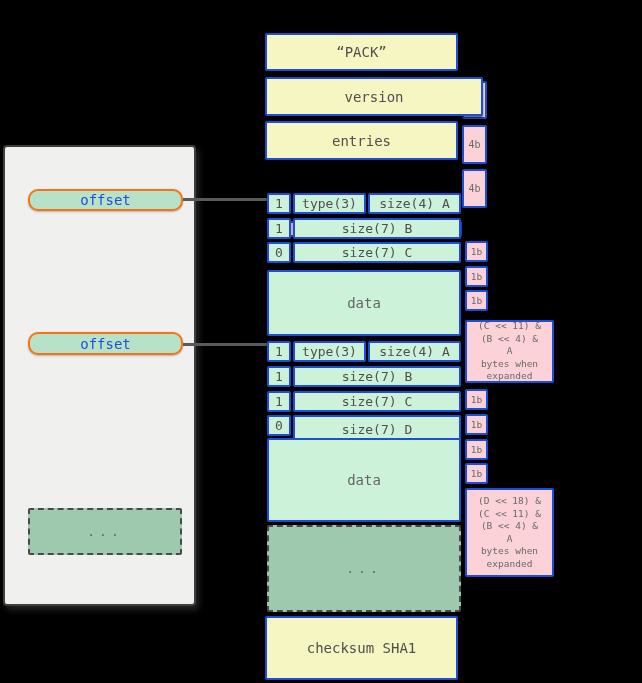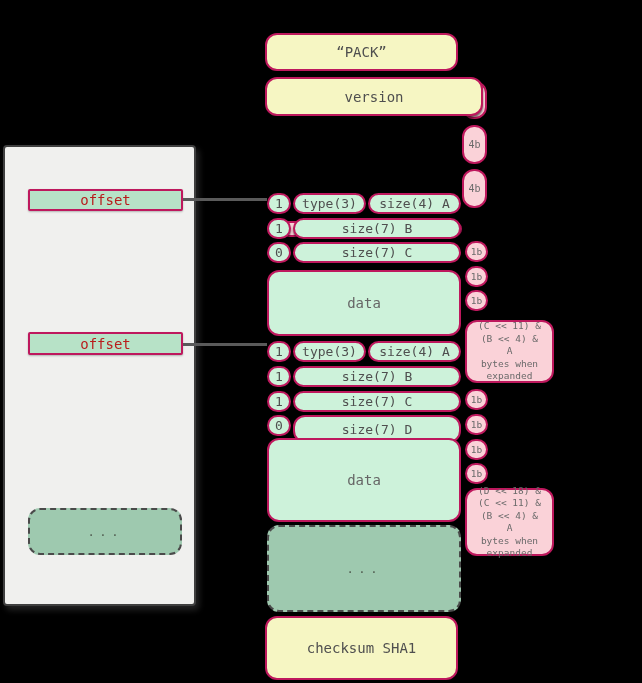--- a/index.html
+++ b/index.html
@@ -1,34 +1,34 @@
 <!DOCTYPE html>
 <html><head>
 <meta charset="utf-8">
 <style>
   html,body{margin:0;padding:0;background:#000;}
   .stage{position:relative;width:642px;height:683px;background:#000;overflow:hidden;
          font-family:"DejaVu Sans Mono","Liberation Mono",monospace;}
-  .box{position:absolute;box-sizing:border-box;border:2px solid #be185d;border-radius:12px;
+  .box{position:absolute;box-sizing:border-box;border:2px solid #1d4ed8;border-radius:2px;
        display:flex;align-items:center;justify-content:center;
        color:#4f4f4f;font-size:14px;box-shadow:0 2px 2px rgba(0,0,0,0.55);}
   .yellow{background:#f6f6c3;}
   .pink{background:#fad2d8;margin-top:48px;}
   .mint{background:#cdf2da;}
   .mintmid{background:#b7e2c7;}
   .mintdark{background:#9ec9af;}
   .small{font-size:10px;color:#6a6a6a;}
   .tiny{font-size:9.5px;color:#6a6a6a;}
   .dashed{border-style:dashed;border-color:#4a4a4a;box-shadow:none;}
   .panel{position:absolute;box-sizing:border-box;left:3px;top:145px;width:193px;height:461px;
          background:#f0f0ee;border:2px solid #3f3f3f;border-radius:4px;
          box-shadow:3px 4px 6px rgba(120,120,120,0.30);}
   .panel-title{position:absolute;left:3px;top:153px;width:193px;text-align:center;
          font-family:"Liberation Sans","DejaVu Sans",sans-serif;font-size:20px;color:#1b1b1b;}
-  .offset{border:2px solid #be185d;border-radius:2px;color:#b91c1c;box-shadow:0 1px 2px rgba(0,0,0,0.25);}
+  .offset{border:2px solid #f97316;border-radius:10px;color:#1d4ed8;box-shadow:0 1px 2px rgba(0,0,0,0.25);}
   .conn{position:absolute;height:3px;background:#5a5a5a;}
   .note{flex-direction:column;line-height:12.5px;font-size:9.5px;color:#6a6a6a;text-align:center;}
   .datalbl{color:#666;}
   .ellip{color:#576659;letter-spacing:4px;font-size:13px;}
 </style>
 </head>
 <body>
 
 <div class="stage">
 
@@ -40,20 +40,21 @@
 
   <div class="conn" style="left:183px;top:198px;width:84px;"></div>
   <div class="conn" style="left:183px;top:343px;width:84px;"></div>
 
   <div class="box yellow" style="left:265px;top:33px;width:193px;height:38px;">“PACK”</div>
   <div class="box pink small" style="left:462px;top:33px;width:25px;height:38px;">4b</div>
 
   <div class="box yellow" style="left:265px;top:77px;width:218px;height:39px;">version</div>
   <div class="box pink small" style="left:462px;top:77px;width:25px;height:39px;">4b</div>
 
+  <div class="box yellow" style="left:265px;top:121px;width:193px;height:39px;">entries</div>
   <div class="box pink small" style="left:462px;top:121px;width:25px;height:39px;">4b</div>
 
   <div class="box pink tiny" style="left:267px;top:173px;width:195px;height:16px;">8 bits</div>
 
   <div class="box mint" style="left:267px;top:193px;width:24px;height:21px;font-size:13px;">1</div>
   <div class="box mint" style="left:293px;top:193px;width:73px;height:21px;font-size:13px;">type(3)</div>
   <div class="box mint" style="left:368px;top:193px;width:93px;height:21px;font-size:13px;">size(4) A</div>
   <div class="box pink tiny" style="left:465px;top:193px;width:23px;height:21px;">1b</div>
 
   <div class="box mint" style="left:267px;top:218px;width:24px;height:21px;font-size:13px;">1</div>
@@ -84,21 +85,21 @@
 
   <div class="box mint" style="left:267px;top:391px;width:24px;height:21px;font-size:13px;">1</div>
   <div class="box mint" style="left:293px;top:391px;width:168px;height:21px;font-size:13px;">size(7) C</div>
   <div class="box pink tiny" style="left:465px;top:391px;width:23px;height:21px;">1b</div>
 
   <div class="box mint" style="left:267px;top:415px;width:24px;height:21px;font-size:13px;">0</div>
   <div class="box mint" style="left:293px;top:415px;width:168px;height:28px;font-size:13px;">size(7) D</div>
   <div class="box pink tiny" style="left:465px;top:415px;width:23px;height:21px;">1b</div>
 
   <div class="box mint datalbl" style="left:267px;top:438px;width:194px;height:84px;">data</div>
-  <div class="box pink note" style="left:465px;top:440px;width:89px;height:68px;">
+  <div class="box pink note" style="left:465px;top:440px;width:89px;height:89px;">
     <div>(D &lt;&lt; 18) &amp;</div>
     <div>(C &lt;&lt; 11) &amp;</div>
     <div>(B &lt;&lt; 4) &amp;</div>
     <div>A</div>
     <div>bytes when</div>
     <div>expanded</div>
   </div>
 
   <div class="box dashed mintdark ellip" style="left:267px;top:525px;width:194px;height:87px;">...</div>
 

